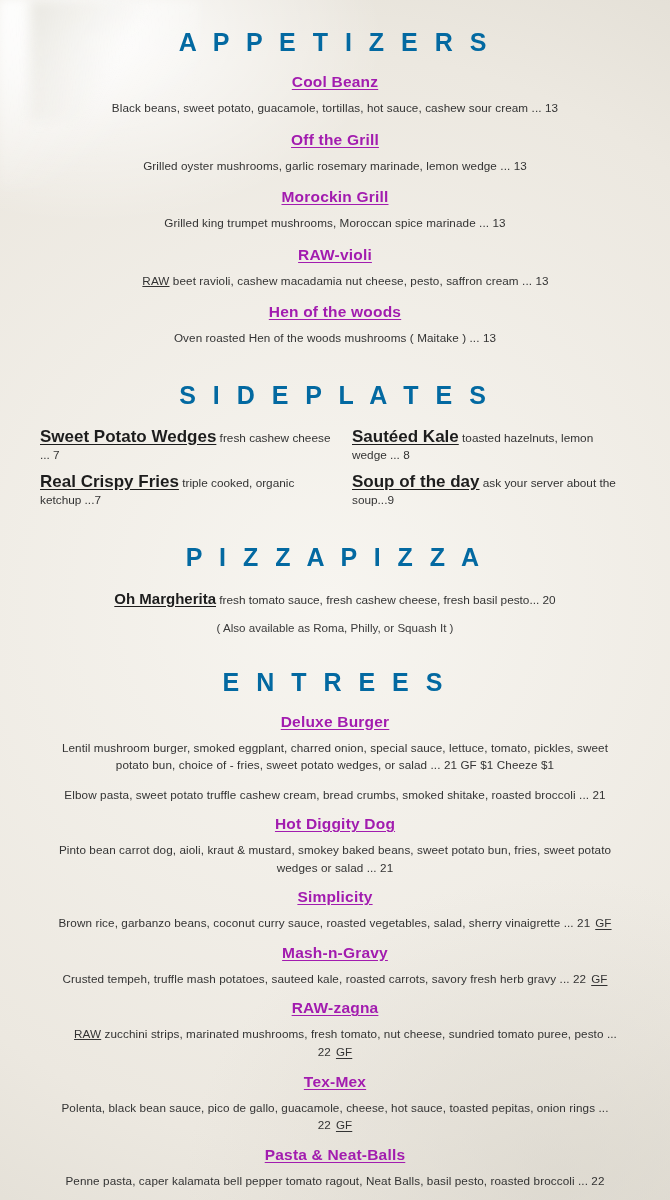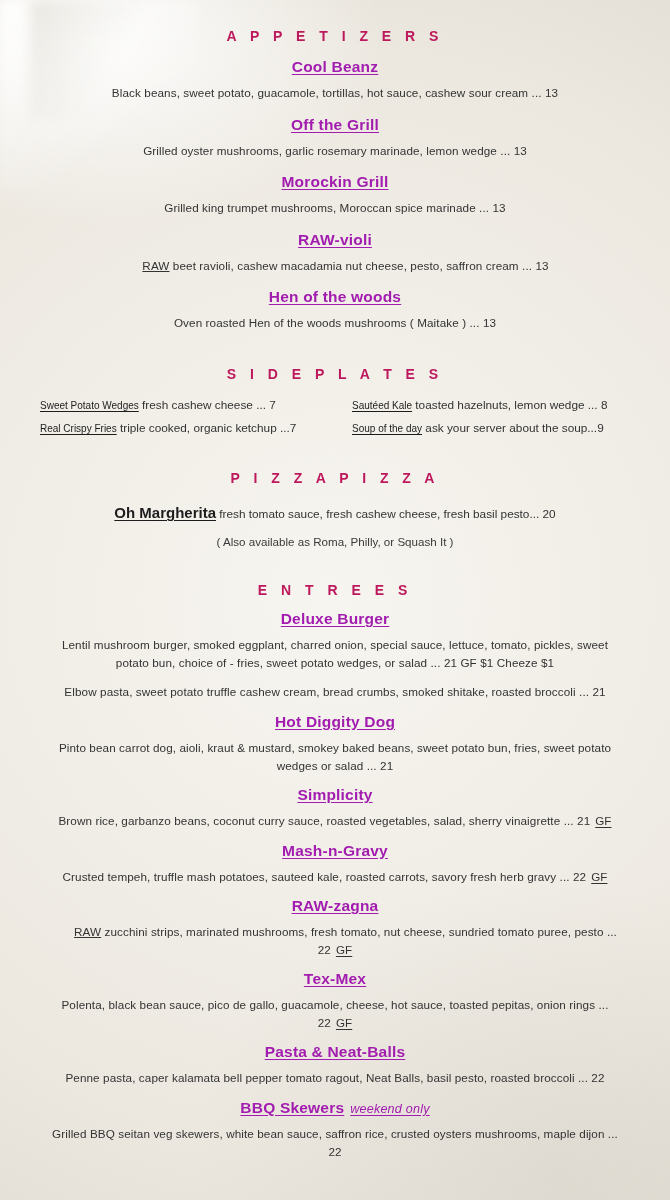--- a/index.html
+++ b/index.html
@@ -39,25 +39,25 @@
     filter: blur(6px);
   }
   .content {
     position: relative;
     padding: 26px 22px 0 22px;
     text-align: center;
   }
 
   
   .section-title {
-    font-size: 14px;
+    font-size: 25px;
     font-weight: bold;
     letter-spacing: 5px;
-    margin: 10px;
-    color: #be185d;
+    margin: 16px;
+    color: #0369a1;
   }
   .sec-gap-appetizers { margin-top: 2px; }
   .sec-gap { margin-top: 34px; }
 
   .item {
     margin-top: 14px;
   }
   .item-name {
     font-size: 15.5px;
     font-weight: bold;
@@ -85,22 +85,22 @@
     row-gap: 8px;
     text-align: left;
     padding: 0 18px;
   }
   .side-cell {
     font-size: 11.8px;
     line-height: 1.3;
     color: #333;
   }
   .side-cell .sname {
-    font-size: 10px;
-    font-weight: normal;
+    font-size: 17px;
+    font-weight: bold;
     text-decoration: underline;
     text-underline-offset: 2px;
     color: #1d1d1d;
   }
   .side-cell.right { padding-left: 14px; }
 
   
   .pizza-line {
     margin-top: 18px;
     font-size: 11.8px;

